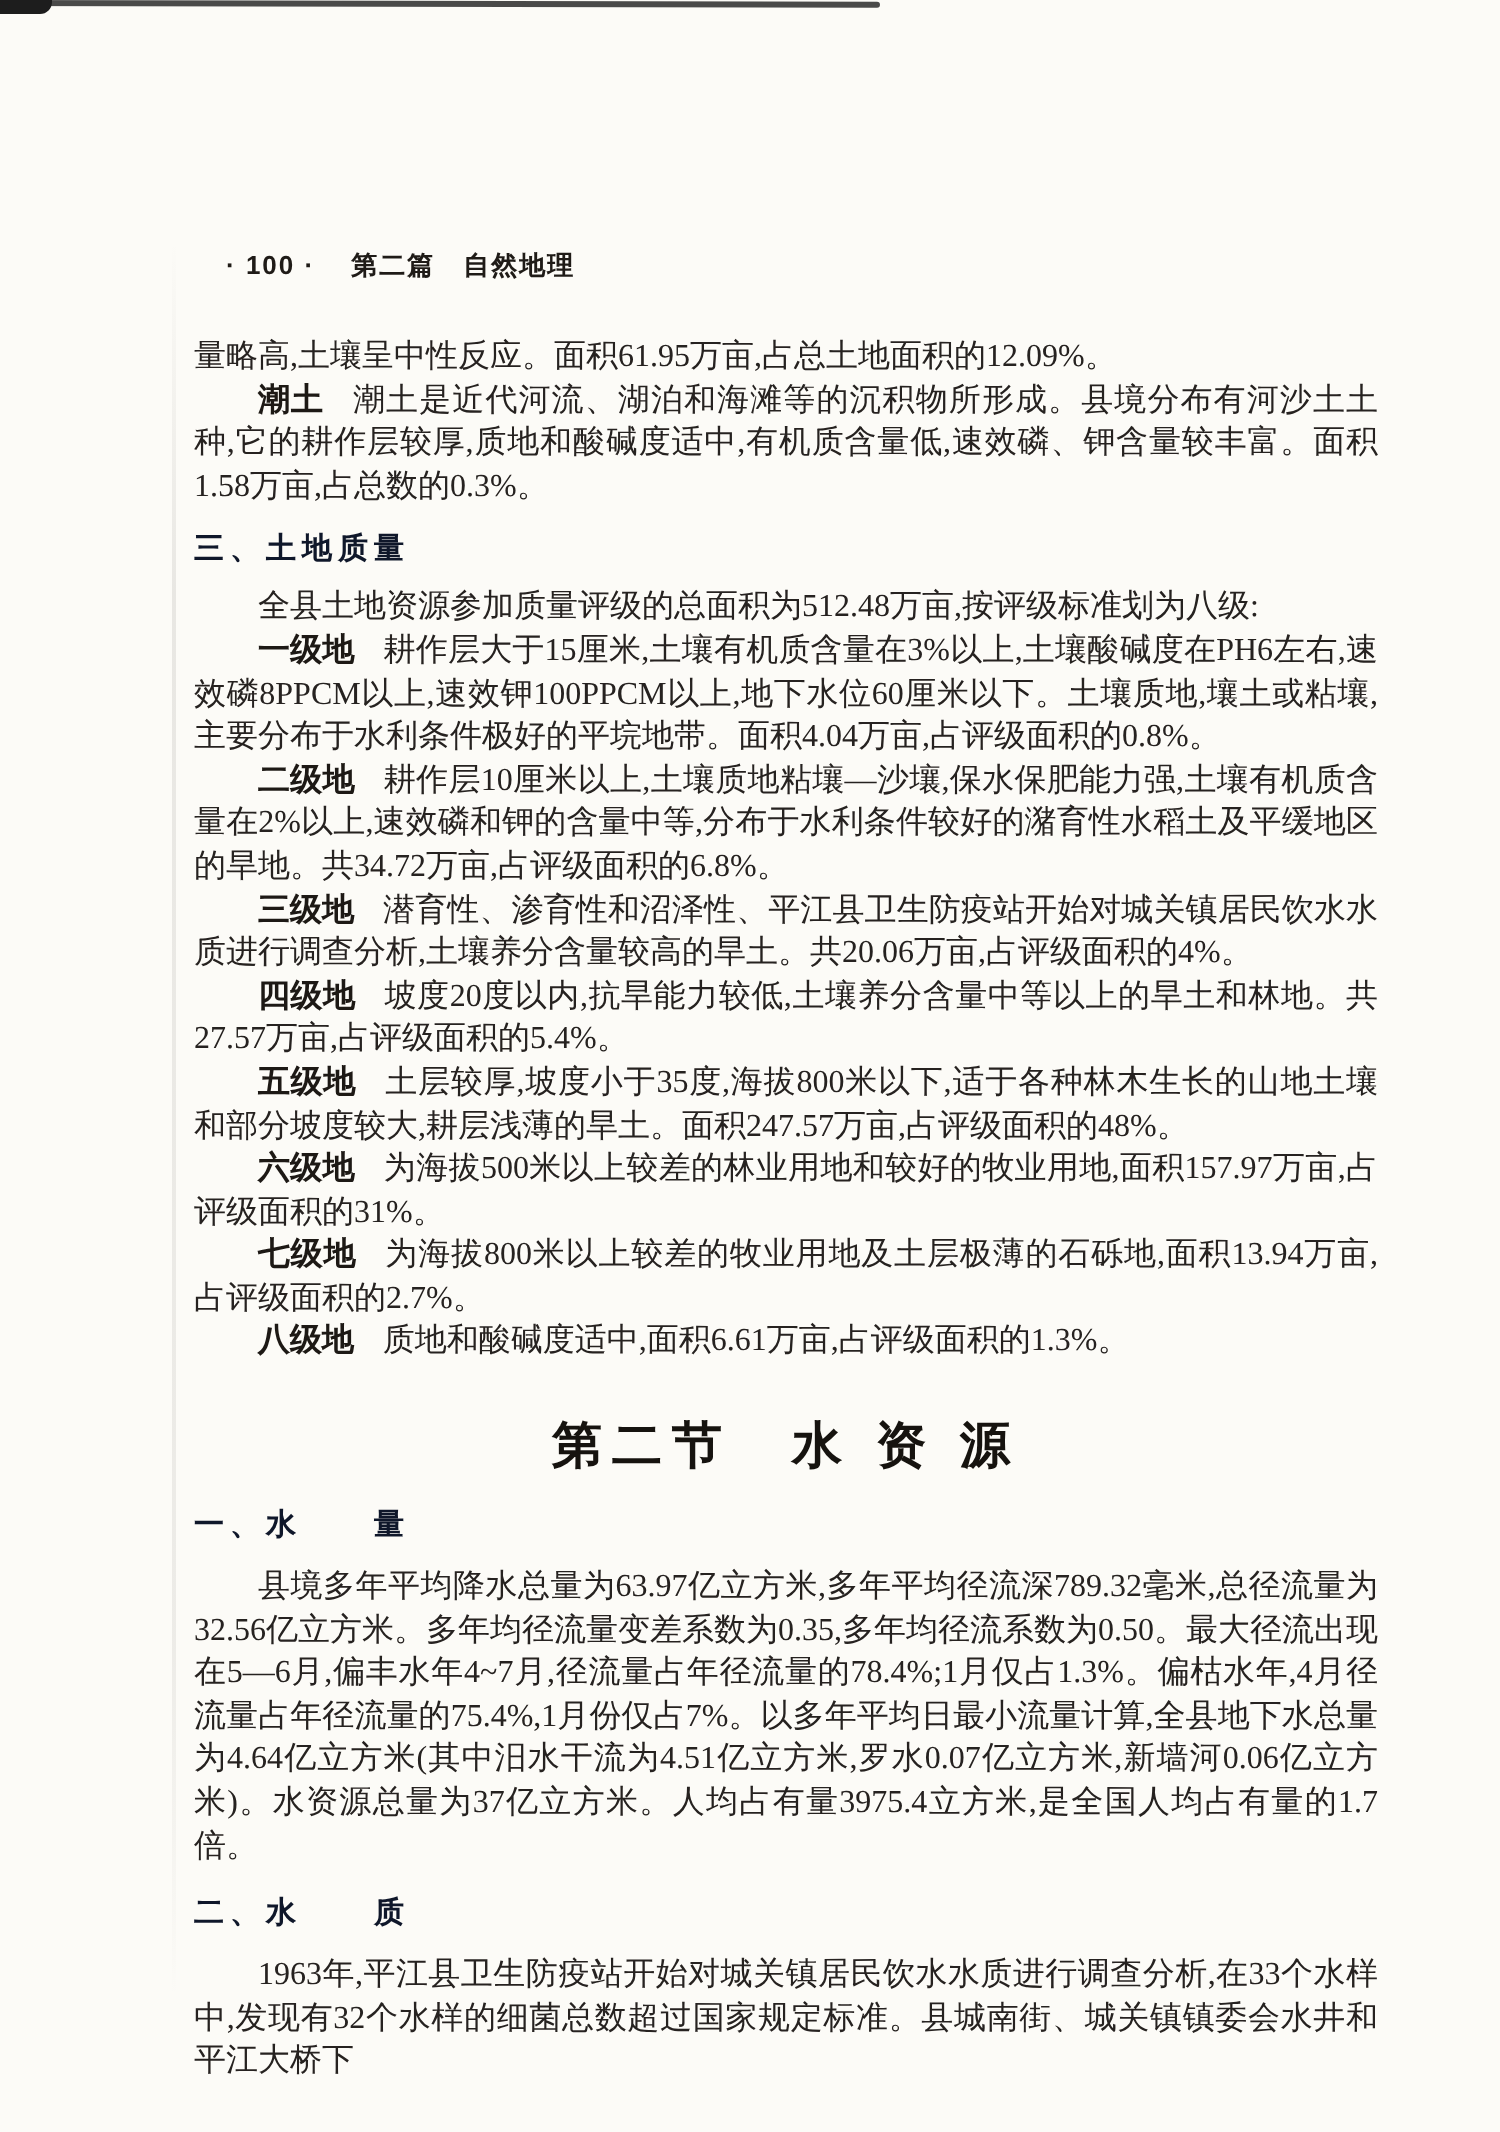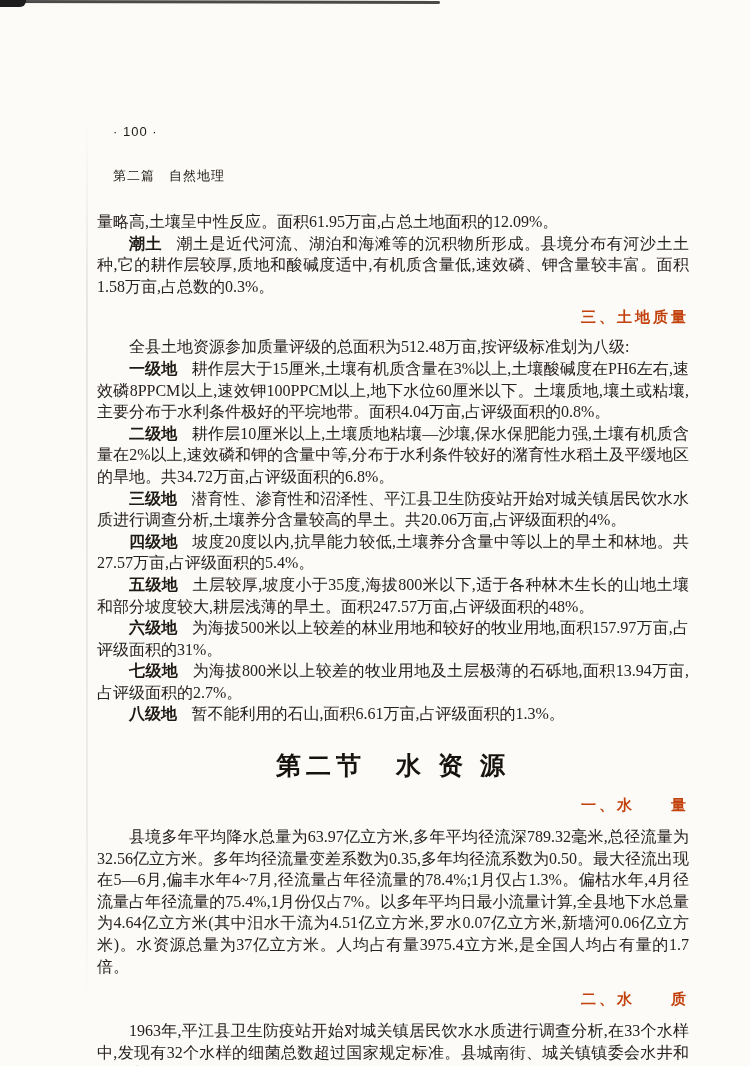--- a/index.html
+++ b/index.html
@@ -39,52 +39,51 @@
   }
   .content {
     position: absolute;
     left: 97px;
     top: 124px;
     width: 592px;
   }
   .page-header {
     display: flex;
     align-items: baseline;
-    gap: 28px;
+    gap: 18px;
     margin-left: 16px;
     margin-bottom: 26px;
     font-family: "Liberation Sans", "DejaVu Sans", sans-serif;
-    font-weight: 400;
+    font-weight: 700;
     font-size: 13px;
     color: #1f1b17;
     letter-spacing: 1px;
-    flex-direction: column;
   }
   .para {
     font-size: 16px;
     line-height: 21.6px;
     text-align: justify;
     color: #262220;
   }
   .indent { text-indent: 2em; }
   .term {
     font-weight: 700;
     font-family: "Liberation Sans", "DejaVu Sans", sans-serif;
     margin-right: 0.9em;
     color: #1d1915;
   }
   .h-center {
     font-family: "Liberation Sans", "DejaVu Sans", sans-serif;
     font-weight: 700;
     font-size: 15px;
-    text-align: right;
+    text-align: left;
     letter-spacing: 3px;
     margin: 11px 0 9px 0;
     white-space: pre-wrap;
-    color: #c2410c;
+    color: #0f172a;
   }
   .h-section {
     font-family: "Liberation Sans", "DejaVu Sans", sans-serif;
     font-weight: 700;
     font-size: 25px;
     text-align: center;
     letter-spacing: 5px;
     margin: 24px 0 14px 0;
     white-space: pre-wrap;
     color: #16130f;
@@ -125,21 +124,21 @@
     <p class="para indent"><span class="term">三级地</span><span>潜育性、渗育性和沼泽性、平江县卫生防疫站开始对城关镇居民饮水水质进行调查分析,土壤养分含量较高的旱土。共20.06万亩,占评级面积的4%。</span></p>
 
     <p class="para indent"><span class="term">四级地</span><span>坡度20度以内,抗旱能力较低,土壤养分含量中等以上的旱土和林地。共27.57万亩,占评级面积的5.4%。</span></p>
 
     <p class="para indent"><span class="term">五级地</span><span>土层较厚,坡度小于35度,海拔800米以下,适于各种林木生长的山地土壤和部分坡度较大,耕层浅薄的旱土。面积247.57万亩,占评级面积的48%。</span></p>
 
     <p class="para indent"><span class="term">六级地</span><span>为海拔500米以上较差的林业用地和较好的牧业用地,面积157.97万亩,占评级面积的31%。</span></p>
 
     <p class="para indent"><span class="term">七级地</span><span>为海拔800米以上较差的牧业用地及土层极薄的石砾地,面积13.94万亩,占评级面积的2.7%。</span></p>
 
-    <p class="para indent"><span class="term">八级地</span><span>暂不能利用的石山,面积6.61万亩,占评级面积的1.3%。</span></p>
+    <p class="para indent"><span class="term">八级地</span><span>质地和酸碱度适中,面积6.61万亩,占评级面积的1.3%。</span></p>
 
     <h2 class="h-section">第二节　水 资 源</h2>
 
     <h3 class="h-center h-sub">一、水　　量</h3>
 
     <p class="para indent"><span>县境多年平均降水总量为63.97亿立方米,多年平均径流深789.32毫米,总径流量为32.56亿立方米。多年均径流量变差系数为0.35,多年均径流系数为0.50。最大径流出现在5—6月,偏丰水年4~7月,径流量占年径流量的78.4%;1月仅占1.3%。偏枯水年,4月径流量占年径流量的75.4%,1月份仅占7%。以多年平均日最小流量计算,全县地下水总量为4.64亿立方米(其中汨水干流为4.51亿立方米,罗水0.07亿立方米,新墙河0.06亿立方米)。水资源总量为37亿立方米。人均占有量3975.4立方米,是全国人均占有量的1.7倍。</span></p>
 
     <h3 class="h-center h-sub">二、水　　质</h3>
 
     <p class="para indent"><span>1963年,平江县卫生防疫站开始对城关镇居民饮水水质进行调查分析,在33个水样中,发现有32个水样的细菌总数超过国家规定标准。县城南街、城关镇镇委会水井和平江大桥下</span></p>

